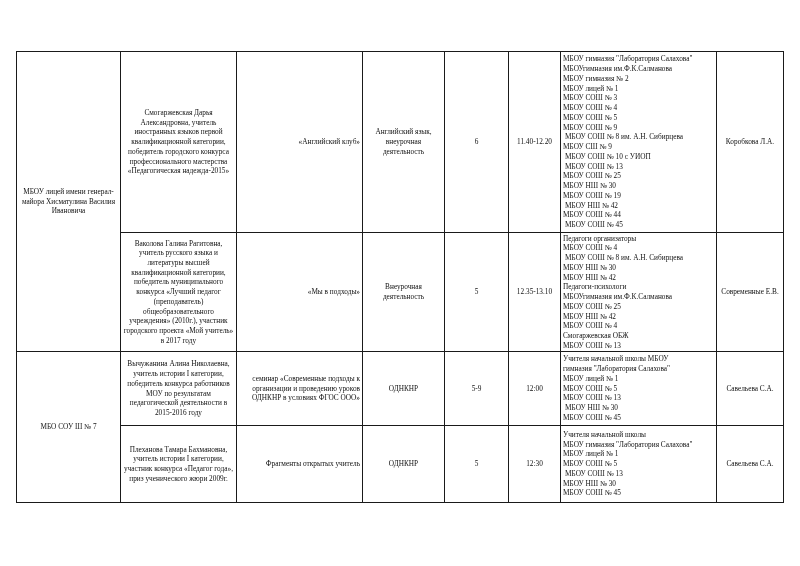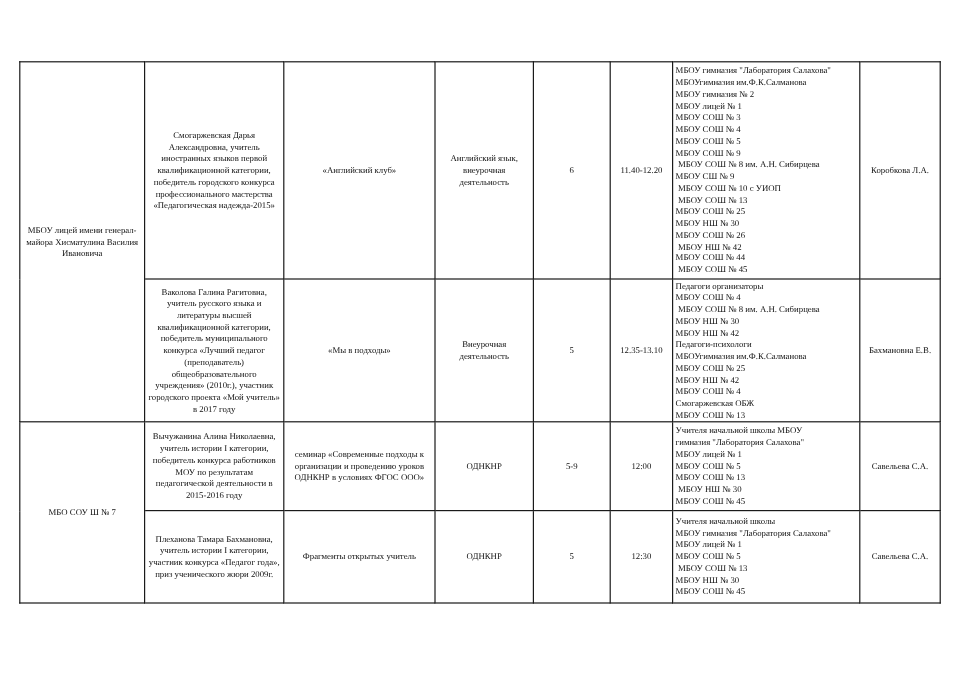--- a/index.html
+++ b/index.html
@@ -33,21 +33,21 @@
       font-size: 7.3px;
       line-height: 9.7px;
     }
     table.schedule td {
       border: 1px solid #1a1a1a;
       padding: 0 2px;
       vertical-align: middle;
       overflow: hidden;
     }
     td.c { text-align: center; }
-    td.l { text-align: center; }
+    td.l { text-align: right; }
     td.schools {
       text-align: left;
       vertical-align: top;
       padding: 1px 2px 0 3px;
     }
     .school-line {
       display: block;
       white-space: nowrap;
       line-height: 9.75px;
     }
@@ -89,21 +89,21 @@
           <span class="school-line">МБОУ СОШ № 3</span>
           <span class="school-line">МБОУ СОШ № 4</span>
           <span class="school-line">МБОУ СОШ № 5</span>
           <span class="school-line">МБОУ СОШ № 9</span>
           <span class="school-line indent"> МБОУ СОШ №  8 им. А.Н. Сибирцева</span>
           <span class="school-line">МБОУ СШ № 9</span>
           <span class="school-line indent"> МБОУ СОШ №  10 с УИОП</span>
           <span class="school-line indent"> МБОУ СОШ № 13</span>
           <span class="school-line">МБОУ СОШ № 25</span>
           <span class="school-line">МБОУ НШ № 30</span>
-          <span class="school-line">МБОУ СОШ № 26</span>
+          <span class="school-line">МБОУ СОШ № 19</span>
           <span class="school-line indent"> МБОУ НШ № 42</span>
           <span class="school-line">МБОУ СОШ № 44</span>
           <span class="school-line indent"> МБОУ СОШ № 45</span>
         </td>
         <td class="c">Коробкова Л.А.</td>
       </tr>
 
       <tr class="r2">
         <td class="c">Ваколова Галина Рагитовна, учитель русского языка и литературы высшей квалификационной категории, победитель муниципального конкурса «Лучший педагог (преподаватель) общеобразовательного учреждения» (2010г.), участник городского проекта «Мой учитель» в 2017 году</td>
         <td class="l">«Мы в подходы»</td>
@@ -117,21 +117,21 @@
           <span class="school-line">МБОУ НШ № 30</span>
           <span class="school-line">МБОУ НШ № 42</span>
           <span class="school-line">Педагоги-психологи</span>
           <span class="school-line">МБОУгимназия им.Ф.К.Салманова</span>
           <span class="school-line">МБОУ СОШ № 25</span>
           <span class="school-line">МБОУ НШ № 42</span>
           <span class="school-line">МБОУ СОШ № 4</span>
           <span class="school-line">Смогаржевская ОБЖ</span>
           <span class="school-line">МБОУ СОШ № 13</span>
         </td>
-        <td class="c">Бахмановна Е.В.</td>
+        <td class="c">Современные Е.В.</td>
       </tr>
 
       <tr class="r3">
         <td class="c" rowspan="2">МБО СОУ Ш № 7</td>
         <td class="c">Вычужанина Алина Николаевна, учитель истории I категории, победитель конкурса работников МОУ по результатам педагогической деятельности в 2015-2016 году</td>
         <td class="l">семинар «Современные подходы к организации и проведению уроков ОДНКНР в условиях ФГОС ООО»</td>
         <td class="c">ОДНКНР</td>
         <td class="c">5-9</td>
         <td class="c">12:00</td>
         <td class="schools">

